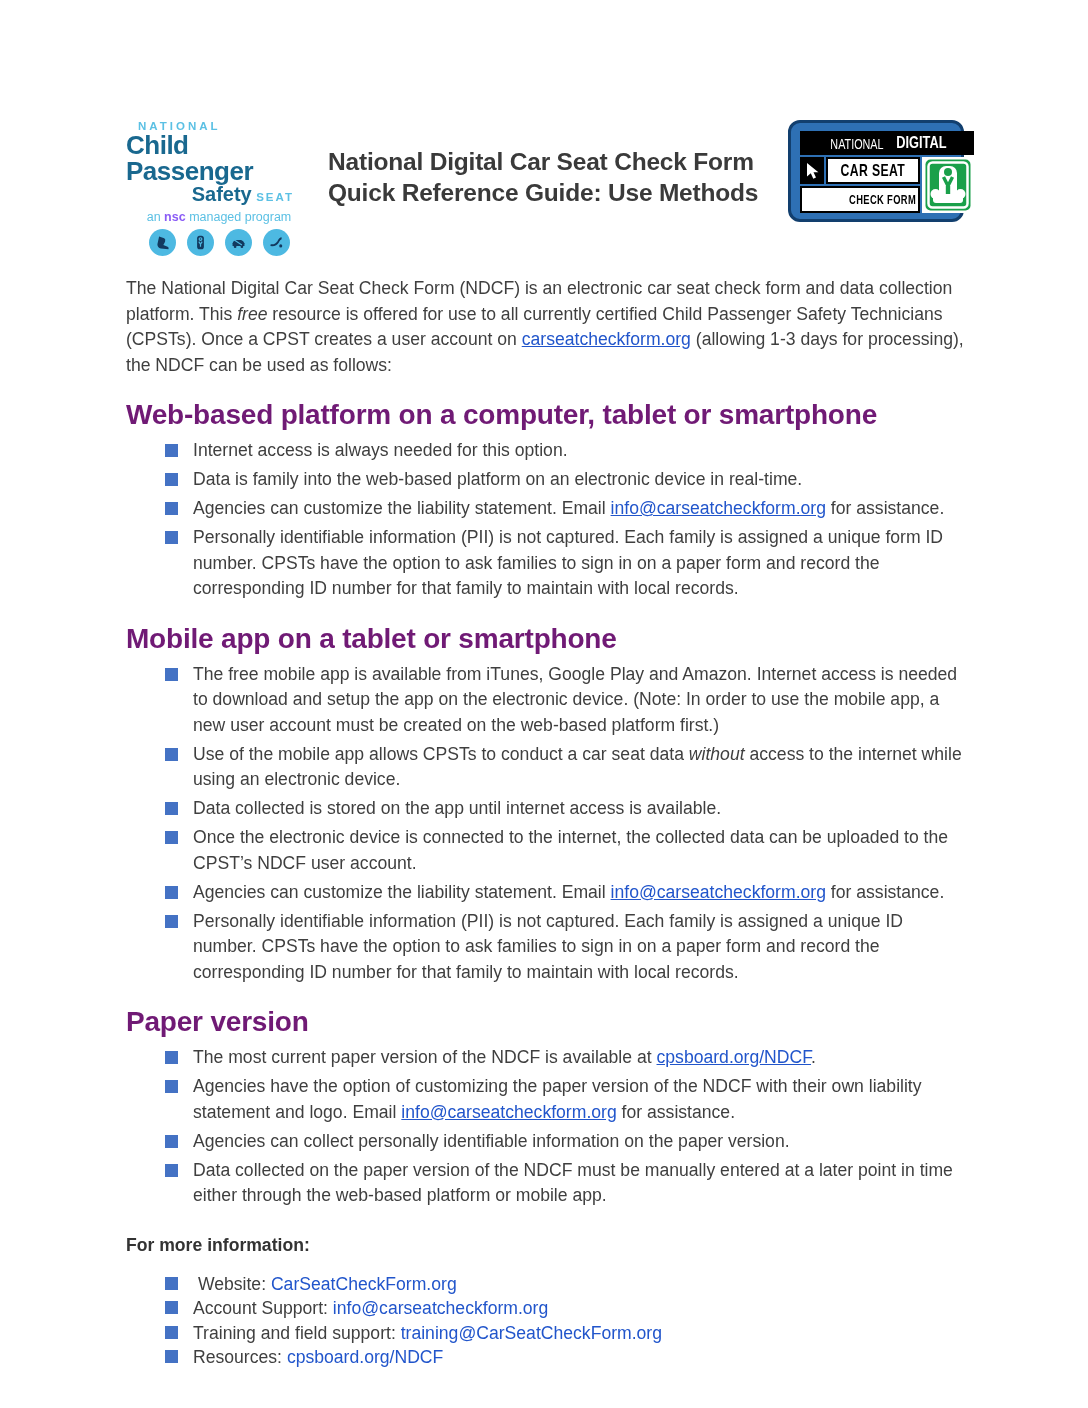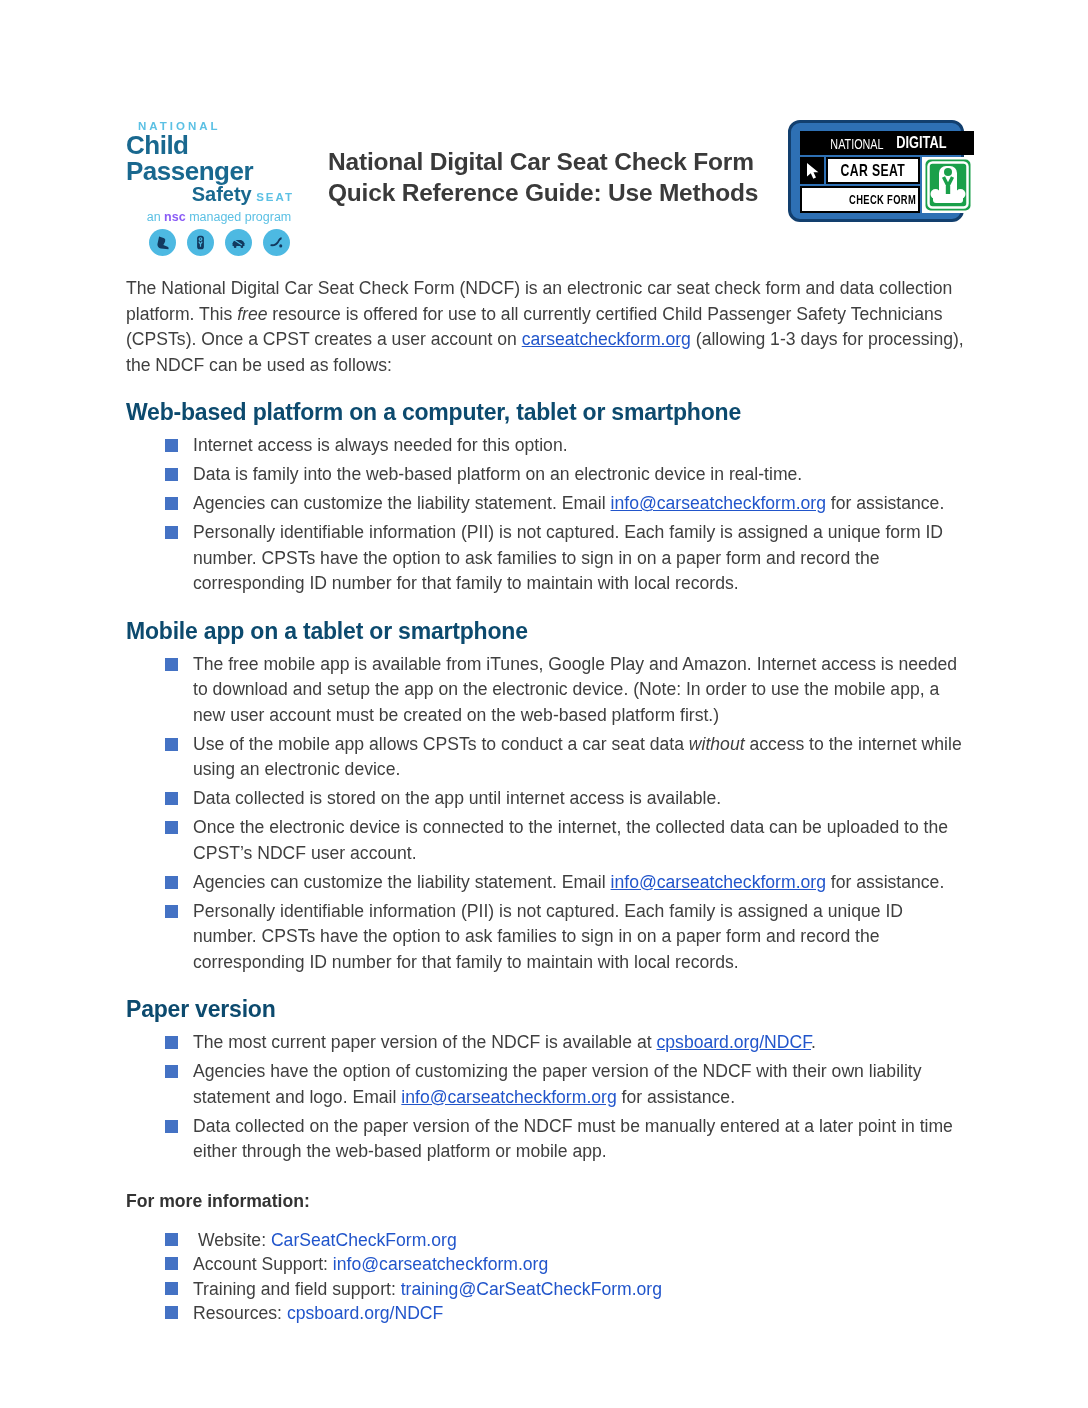--- a/index.html
+++ b/index.html
@@ -37,21 +37,21 @@
   .nd-topbar .thin{font-weight:normal;font-size:15px;transform:scaleX(0.72);display:inline-block;}
   .nd-topbar .fat{font-weight:bold;font-size:16px;transform:scaleX(0.8);display:inline-block;margin-left:-4px;}
   .nd-cursor{grid-column:1;grid-row:2;background:#000;}
   .nd-carseat{grid-column:2;grid-row:2;background:#fff;border:2px solid #000;color:#000;font-weight:bold;font-size:17px;}
   .nd-carseat span,.nd-checkform span{transform:scaleX(0.72);display:inline-block;letter-spacing:0.5px;}
   .nd-checkform{grid-column:1/3;grid-row:3;background:#fff;border:2px solid #000;color:#000;font-weight:bold;font-size:13px;padding-left:46px;}
   .nd-green{grid-column:3;grid-row:2/4;background:#fff;display:flex;align-items:center;justify-content:center;}
 
   
   .intro{font-size:17.6px;line-height:25.5px;margin:0;white-space:pre-wrap;}
-  h2.sec{font-size:23px;color:#0c4a6e;margin:21px 0 7px 0;letter-spacing:-0.2px;}
+  h2.sec{font-size:28px;color:#701a75;margin:21px 0 7px 0;letter-spacing:-0.2px;}
   ul.blist{list-style:none;margin:0;padding:0 0 0 39px;}
   ul.blist li{display:flex;margin-bottom:3.5px;}
   .sq{width:13px;height:13px;background:#4472c4;margin:6px 15px 0 0;flex:none;}
   .btext{flex:1;font-size:17.6px;line-height:25.5px;white-space:pre-wrap;}
   .lnk{color:#2155cb;text-decoration:underline;cursor:pointer;}
   .lnk.plain{text-decoration:none;}
   h3.more{font-size:17.6px;color:#333;margin:26px 0 16px 0;}
   ul.blist.tight li{margin-bottom:0.5px;}
   ul.blist.tight .btext{line-height:24px;}
   ul.blist.tight .sq{margin-top:5px;}
@@ -208,20 +208,24 @@
           <li>
             <span class="sq"></span>
             <span class="btext"><span>The most current paper version of the NDCF is available at </span><a class="lnk">cpsboard.org/NDCF</a><span>.</span></span>
           </li>
           <li>
             <span class="sq"></span>
             <span class="btext"><span>Agencies have the option of customizing the paper version of the NDCF with their own liability statement and logo. Email </span><a class="lnk">info@carseatcheckform.org</a><span> for assistance.</span></span>
           </li>
           <li>
             <span class="sq"></span>
+            <span class="btext"><span>Agencies can collect personally identifiable information on the paper version.</span></span>
+          </li>
+          <li>
+            <span class="sq"></span>
             <span class="btext"><span>Data collected on the paper version of the NDCF must be manually entered at a later point in time either through the web-based platform or mobile app.</span></span>
           </li>
         </ul>
     </section>
 
     <section>
       <h3 class="more">For more information:</h3>
       <ul class="blist tight">
           <li>
             <span class="sq"></span>

